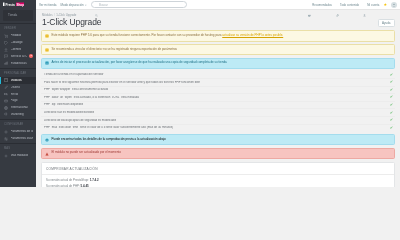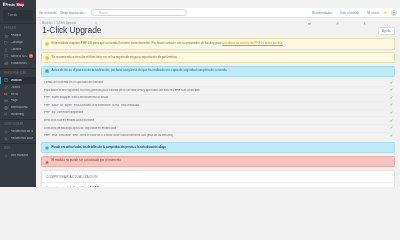--- a/index.html
+++ b/index.html
@@ -48,21 +48,21 @@
     content:""; position:absolute; left:0; top:0; bottom:0; width:1.2px;
     background:#25b9d7;
   }
   .sb-badge {
     font-size: 2.4px; background: #fc6868; color: #fff; border-radius: 4px;
     padding: 0 1.2px; line-height: 4px; margin-left: auto;
   }
 
   
   #right { flex: 1 1 auto; height: 187px; position: relative; overflow: hidden;
-    background: #f1f1f1; margin-top: 8px; }
+    background: #f1f1f1; }
   #header {
     height: 10px; background: #ffffff; border-bottom: 1px solid #e5e5e5;
     display: flex; align-items: center; padding: 0 3px; gap: 4px;
     position: relative; z-index: 5;
   }
   .hdr-left { display: flex; align-items: center; gap: 4px; }
   .hdr-link { font-size: 3px; color: #6c868e; white-space: nowrap; }
   .hdr-link .caret { font-size: 2.4px; color: #9fb0b6; margin-left: .8px; }
   .hdr-search {
     display: flex; align-items: center; gap: 1.5px;

